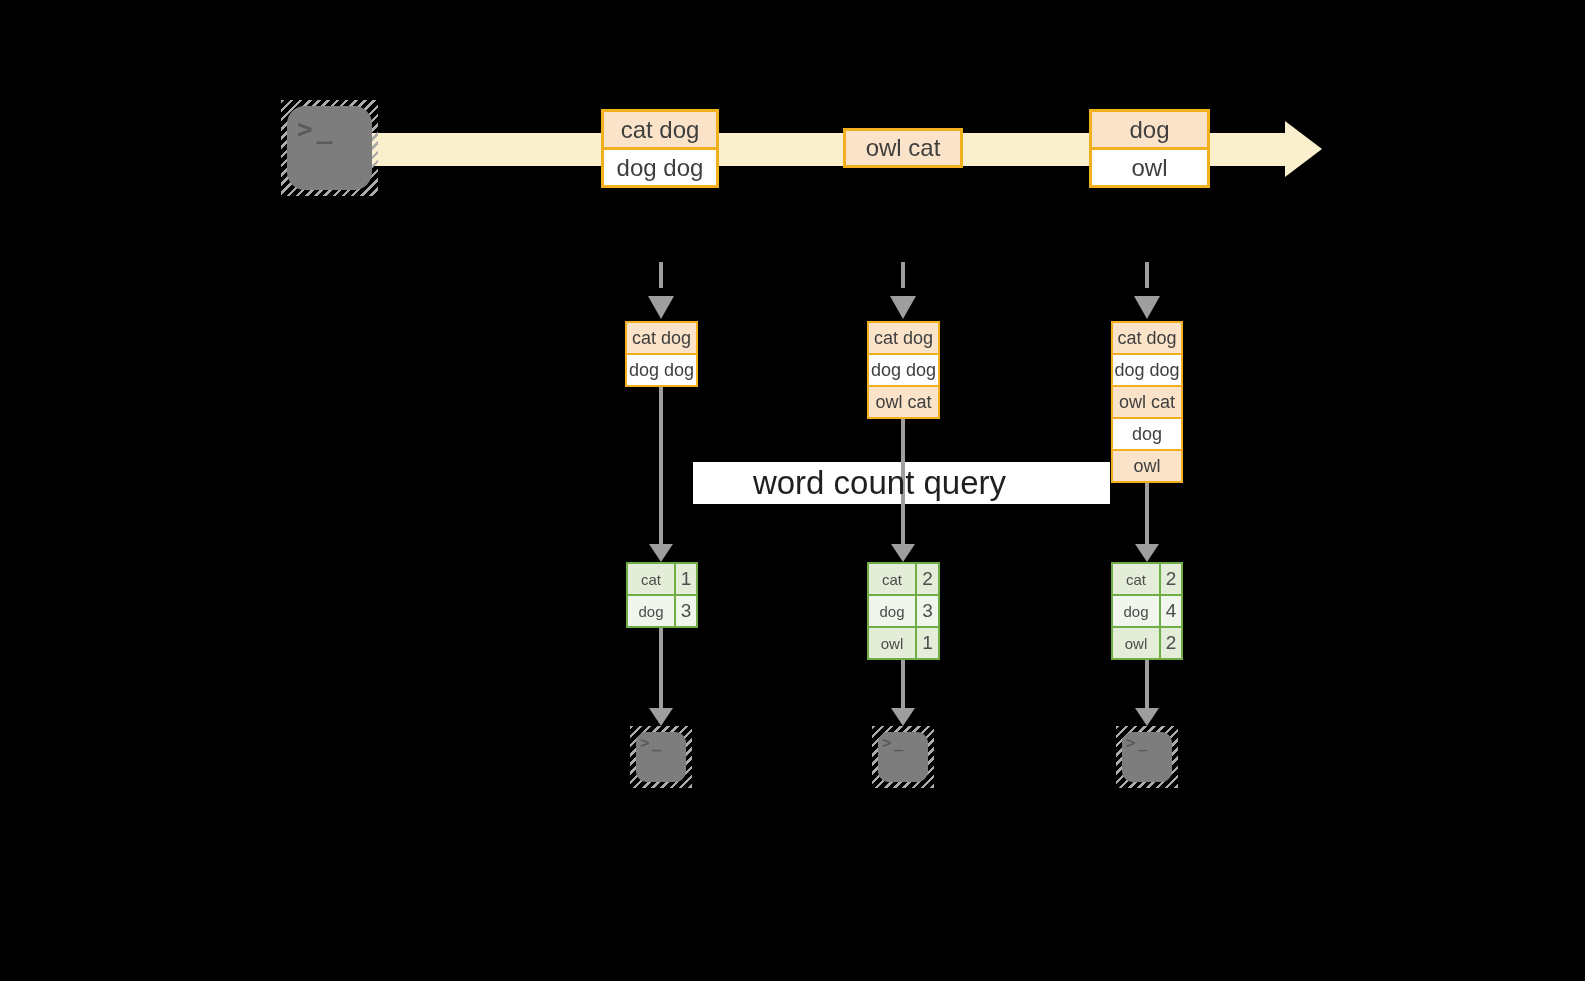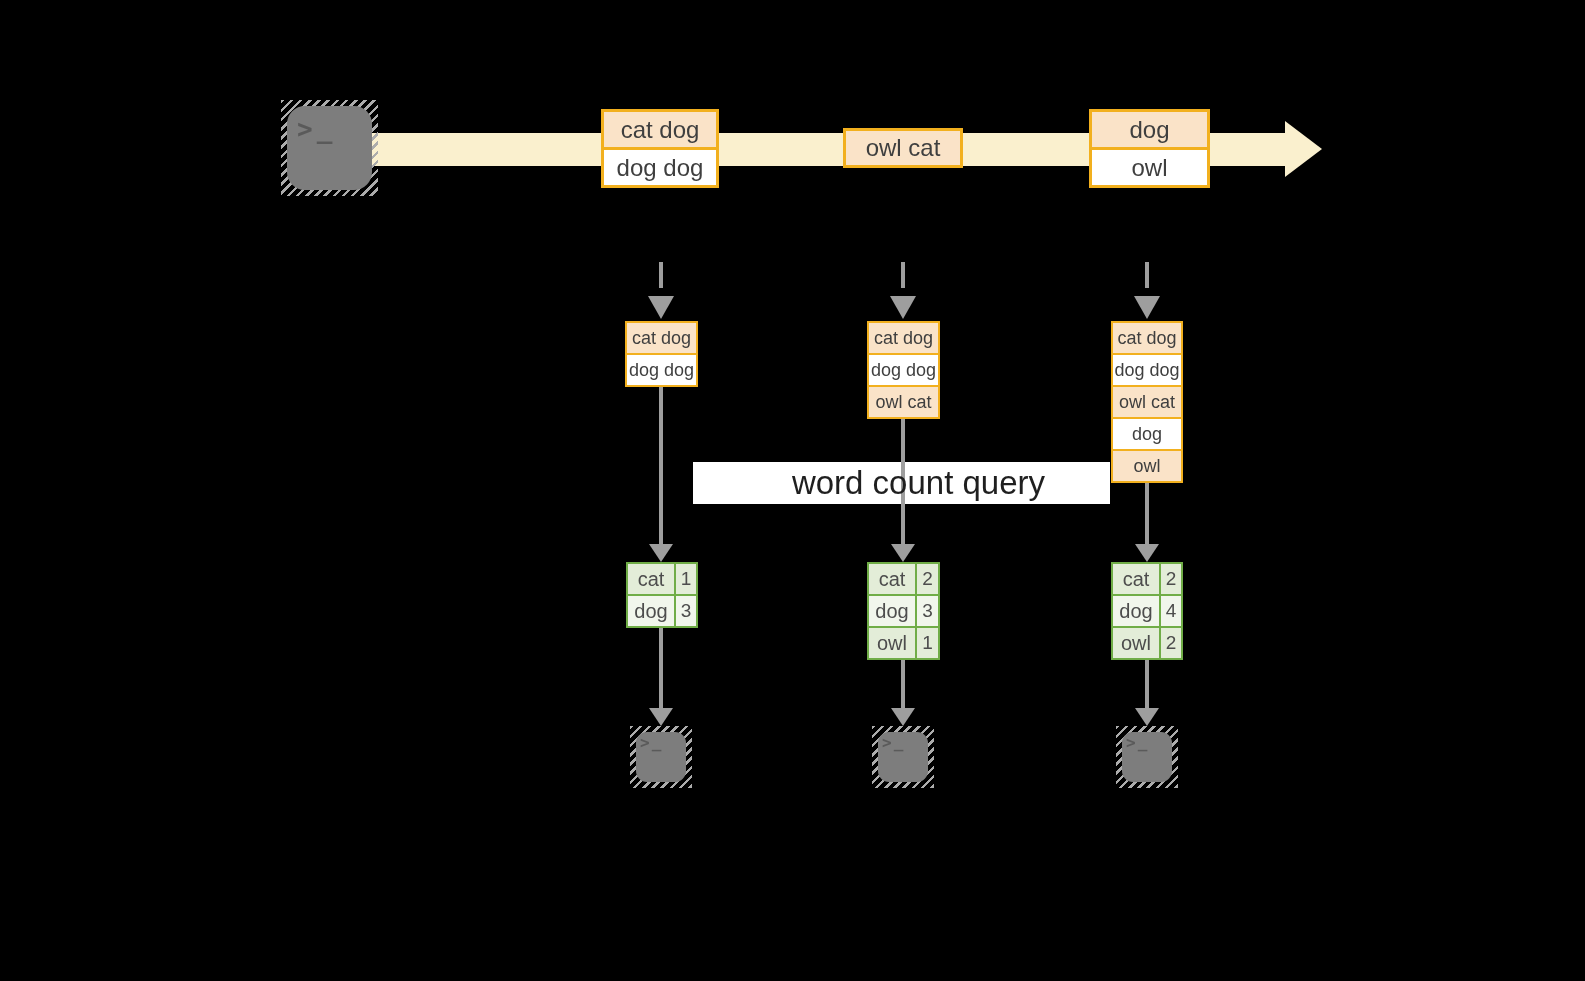--- a/index.html
+++ b/index.html
@@ -42,30 +42,30 @@
   
   .dash{width:4px;background:#9E9E9E;}
   .dhead{width:0;height:0;border-left:13px solid transparent;border-right:13px solid transparent;
          border-top:23px solid #9E9E9E;}
   .vline{width:4px;background:#9E9E9E;}
   .vhead{width:0;height:0;border-left:12px solid transparent;border-right:12px solid transparent;
          border-top:18px solid #9E9E9E;}
 
   
   .query-bg{left:693px;top:462px;width:417px;height:42px;background:#FFFFFF;z-index:4;}
-  .query-label{left:710px;top:462px;width:417px;height:42px;line-height:42px;text-align:center;
+  .query-label{left:671px;top:462px;width:417px;height:42px;line-height:42px;text-align:center;
                font-size:33px;color:#1F1F1F;z-index:6;}
   .zline{z-index:5;}
 
   
   .gtable{border:2px solid #70AD47;box-sizing:border-box;display:flex;flex-direction:column;z-index:2;}
   .grow{height:30px;display:flex;}
   .grow + .grow{border-top:2px solid #70AD47;}
   .gword{width:46px;border-right:2px solid #70AD47;display:flex;align-items:center;
-         justify-content:center;font-size:20px;color:#4D4D4D;}
+         justify-content:center;font-size:15px;color:#4D4D4D;}
   .gcount{flex:1;display:flex;align-items:center;justify-content:center;font-size:19px;color:#4D4D4D;}
   .ga{background:#E3EDD8;}
   .gb{background:#F1F6EC;}
 </style>
 </head>
 <body>
 
 <div id="canvas">
 
   <div class="abs hatch term-big">

